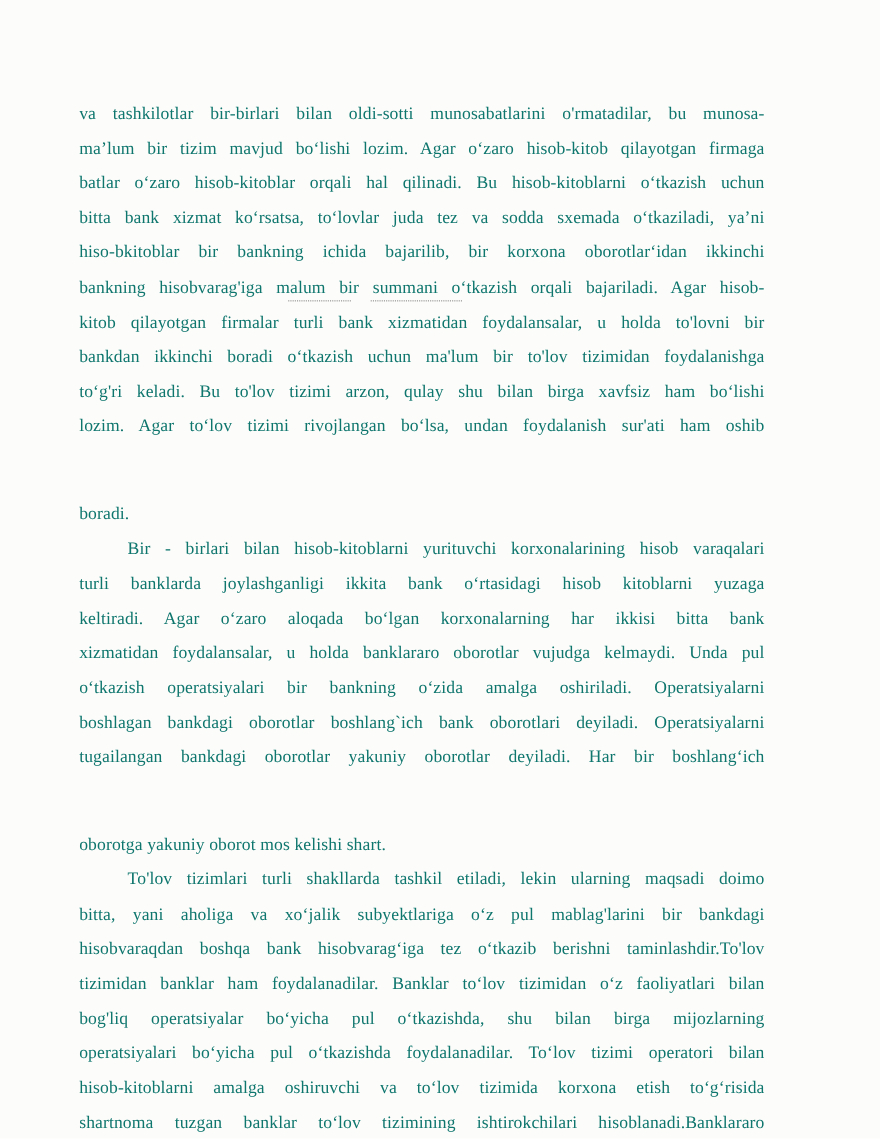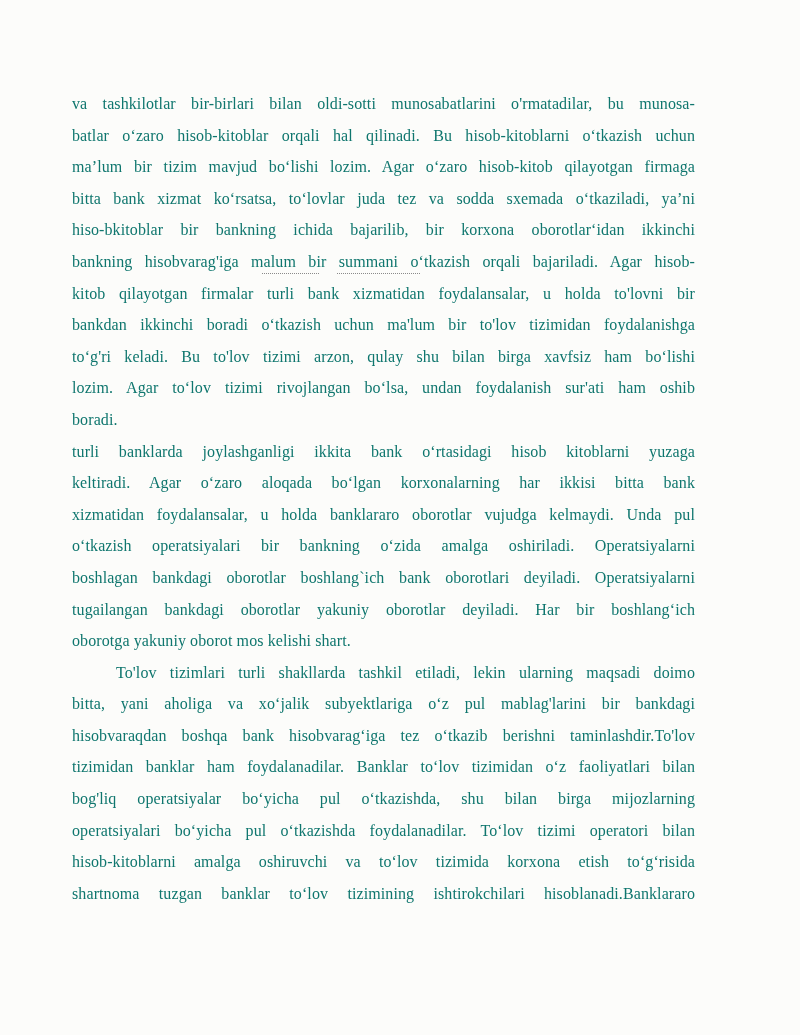--- a/index.html
+++ b/index.html
@@ -27,50 +27,52 @@
     height: 31.6px;
     line-height: 31.6px;
     text-align: justify;
     text-align-last: justify;
     overflow: hidden;
     letter-spacing: 0.1px;
   }
   .line.flush {
     text-align: center;
     text-align-last: left;
+    margin-top: 48px;
   }
   .line.indent {
     text-indent: 44px;
   }
   .squiggle {
     position: absolute;
     height: 0;
     border-bottom: 1px dotted #8a8a8a;
   }
   .squiggle.u1 { left: 262px; top: 273px; width: 57px; }
   .squiggle.u2 { left: 337px; top: 273px; width: 83px; }
 </style>
 </head>
 <body>
 
 <div class="page">
   <div class="text-block">
 
     <div class="line">va tashkilotlar bir-birlari bilan oldi-sotti munosabatlarini o'rmatadilar, bu munosa-</div>
+    <div class="line">ma’lum bir tizim mavjud bo‘lishi lozim. Agar o‘zaro hisob-kitob qilayotgan firmaga</div>
     <div class="line">batlar o‘zaro hisob-kitoblar orqali hal qilinadi. Bu hisob-kitoblarni o‘tkazish uchun</div>
-    <div class="line">ma’lum bir tizim mavjud bo‘lishi lozim. Agar o‘zaro hisob-kitob qilayotgan firmaga</div>
     <div class="line">bitta bank xizmat ko‘rsatsa, to‘lovlar juda tez va sodda sxemada o‘tkaziladi, ya’ni</div>
     <div class="line">hiso-bkitoblar bir bankning ichida bajarilib, bir korxona oborotlar‘idan ikkinchi</div>
     <div class="line">bankning hisobvarag'iga malum bir summani o‘tkazish orqali bajariladi. Agar hisob-</div>
     <div class="line">kitob qilayotgan firmalar turli bank xizmatidan foydalansalar, u holda to'lovni bir</div>
     <div class="line">bankdan ikkinchi boradi o‘tkazish uchun ma'lum bir to'lov tizimidan foydalanishga</div>
     <div class="line">to‘g'ri keladi. Bu to'lov tizimi arzon, qulay shu bilan birga xavfsiz ham bo‘lishi</div>
     <div class="line">lozim. Agar to‘lov tizimi rivojlangan bo‘lsa, undan foydalanish sur'ati ham oshib</div>
     <div class="line flush">boradi.</div>
 
+    <div class="line indent">Bir - birlari bilan hisob-kitoblarni yurituvchi korxonalarining hisob varaqalari</div>
     <div class="line">turli banklarda joylashganligi ikkita bank o‘rtasidagi hisob kitoblarni yuzaga</div>
     <div class="line">keltiradi. Agar o‘zaro aloqada bo‘lgan korxonalarning har ikkisi bitta bank</div>
     <div class="line">xizmatidan foydalansalar, u holda banklararo oborotlar vujudga kelmaydi. Unda pul</div>
     <div class="line">o‘tkazish operatsiyalari bir bankning o‘zida amalga oshiriladi. Operatsiyalarni</div>
     <div class="line">boshlagan bankdagi oborotlar boshlang`ich bank oborotlari deyiladi. Operatsiyalarni</div>
     <div class="line">tugailangan bankdagi oborotlar yakuniy oborotlar deyiladi. Har bir boshlang‘ich</div>
     <div class="line flush">oborotga yakuniy oborot mos kelishi shart.</div>
 
     <div class="line indent">To'lov tizimlari turli shakllarda tashkil etiladi, lekin ularning maqsadi doimo</div>
     <div class="line">bitta, yani aholiga va xo‘jalik subyektlariga o‘z pul mablag'larini bir bankdagi</div>

